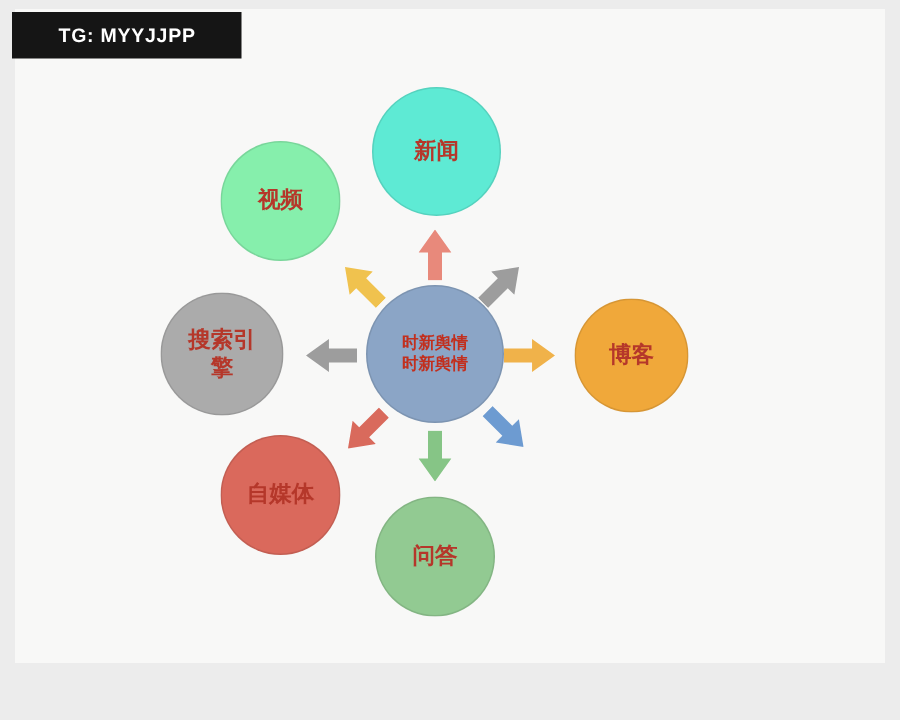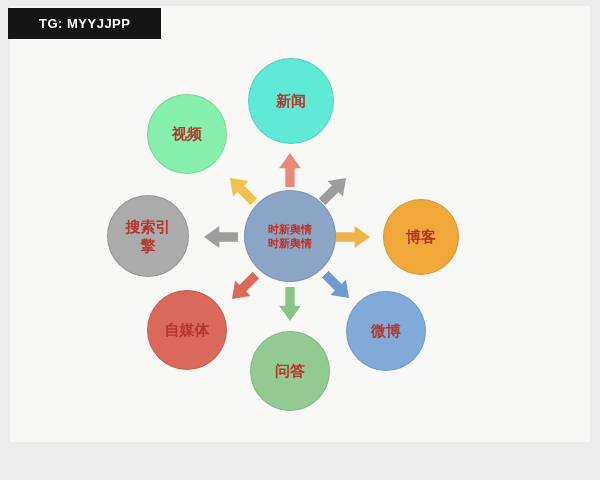--- a/index.html
+++ b/index.html
@@ -83,23 +83,20 @@
   <div class="arrow arrow-down-left" style="background-color: rgb(217, 106, 92);"></div>
   <div class="arrow arrow-left" style="background-color: rgb(157, 157, 157);"></div>
   <div class="arrow arrow-up-left" style="background-color: rgb(240, 194, 78);"></div>
 
   <div class="node node-news" style="background-color: #5eead4; text-align: right;">
     <span class="node-label">新闻</span>
   </div>
   <div class="node node-blog" style="background-color: rgb(240, 168, 58);">
     <span class="node-label">博客</span>
   </div>
-  <div class="node node-weibo" style="background-color: rgb(130, 170, 216);">
-    <span class="node-label">微博</span>
-  </div>
   <div class="node node-qa" style="background-color: rgb(146, 202, 146); text-align: right;">
     <span class="node-label">问答</span>
   </div>
   <div class="node node-search-engine" style="background-color: rgb(171, 171, 171);">
     <span class="node-label">搜索引擎</span>
   </div>
   <div class="node node-self-media" style="background-color: rgb(218, 105, 92);">
     <span class="node-label">自媒体</span>
   </div>
   <div class="node node-video" style="background-color: #86efac;">

